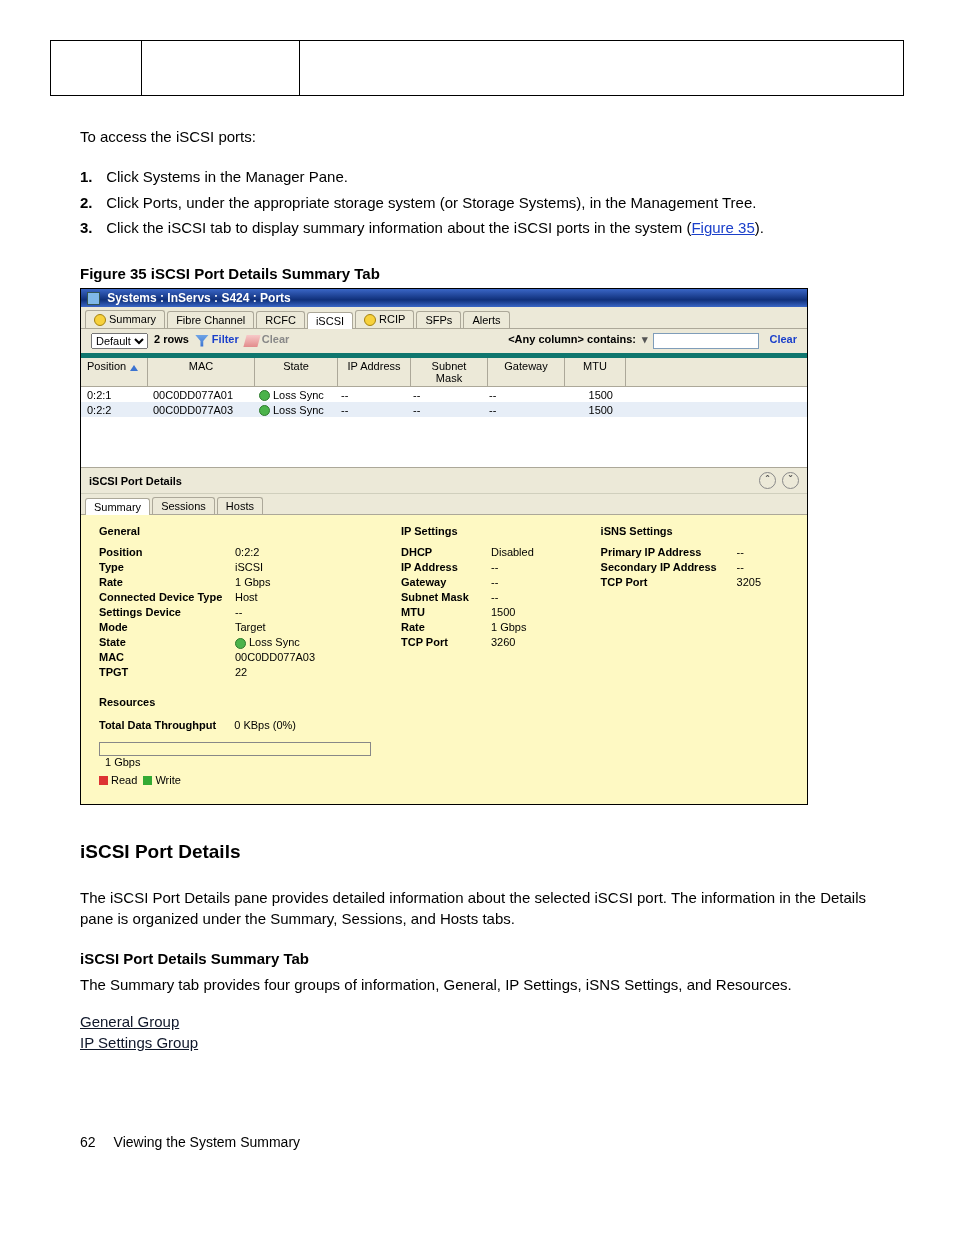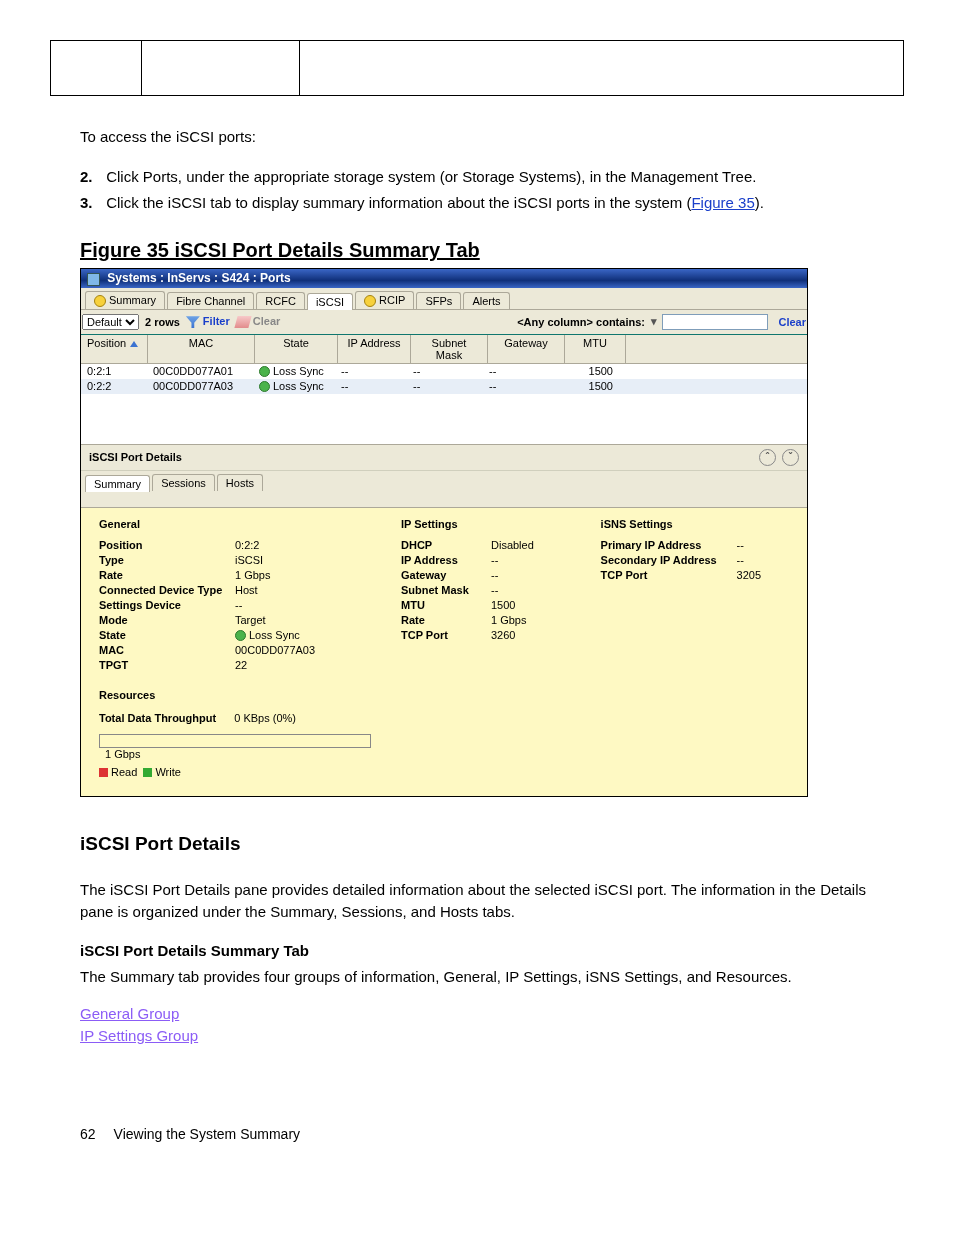--- a/index.html
+++ b/index.html
@@ -26,21 +26,21 @@
     border: 1px solid #000;
     height: 52px;
     vertical-align: top;
   }
   .toptable .c1 { width: 88px; }
   .toptable .c2 { width: 155px; }
   .toptable .c3 { }
   .bodytext { font-size: 15px; line-height: 1.45; margin: 0 30px 18px 30px; }
   .bodytext a { color: #1a3fca; text-decoration: underline; }
   h2.sectionhdr { font-size: 19px; font-weight: bold; margin: 36px 30px 6px 30px; }
-  .figurecap { font-size: 20px; font-weight: bold; margin: 26px 30px 6px 30px; text-decoration: underline; }
+  .figurecap { font-size: 15px; font-weight: bold; margin: 26px 30px 6px 30px; }
   .screenshot {
     margin: 6px 30px 18px 30px;
     border: 1px solid #000;
     width: 726px;
     font-family: Tahoma, Arial, sans-serif;
     font-size: 11px;
     color: #000;
   }
   .titlebar {
     background: linear-gradient(#3a66c6, #10307a 60%, #3a66c6);
@@ -67,24 +67,24 @@
     font-size:11px;
     border-top-left-radius:3px;
     border-top-right-radius:3px;
     vertical-align:bottom;
   }
   .tab.active { background:#fff; position:relative; top:1px; }
   .tab .dot { display:inline-block; width:10px; height:10px; border-radius:50%; vertical-align:middle; margin-right:3px; }
   .dot.yellow { background:#f7d13c; border:1px solid #a58310; }
   .toolbar {
     background:#ece9d8;
-    padding:4px 1px;
-    border-bottom:1px solid #0f766e;
-    display:flex;
-    align-items:center;
+    padding:4px 10px;
+    border-bottom:5px solid #0f766e;
+    display:flex;
+    align-items:flex-start;
   }
   .toolbar select { font-size:11px; }
   .toolbar .sp { flex:1; }
   .toolbar .lbl { margin-left:6px;font-weight:bold; }
   .toolbar .link { color:#1a3fca; cursor:pointer; }
   .toolbar .grey { color:#888; }
   .toolbar .ficon { display:inline-block; width:14px; height:12px; margin-right:3px; vertical-align:middle; }
   .ficon.filter { background: linear-gradient(#6fa4e6,#3b73d1); clip-path: polygon(0 0,100% 0,60% 55%,60% 100%,40% 100%,40% 55%); }
   .ficon.eraser { background: linear-gradient(#f7c9c9,#e28b8b); transform: skewX(-15deg); }
   .gridhdr {
@@ -112,21 +112,21 @@
     padding:4px 8px;
     font-weight:bold;
     font-size:11px;
     display:flex;
     align-items:center;
   }
   .detailshdr .sp { flex:1; }
   .circlebtn { display:inline-block; width:15px; height:15px; border:1px solid #888; border-radius:50%; text-align:center; line-height:13px; font-size:10px; color:#555; margin-left:6px; }
   .detailstabs {
     background:#ece9d8;
-    padding:3px 4px 16px 4px;
+    padding:3px 4px 0 4px;
     border-bottom:1px solid #aca899;
   }
   .detailsbody {
     background:#fef9c3;
     padding:10px 18px 18px 18px;
     display:flex;
     gap: 30px;
   }
   .detgroup { font-size:11px; }
   .detgroup .ghdr { font-weight:bold; margin-bottom:8px; }
@@ -140,21 +140,21 @@
   .bar {
     border:1px solid #888; height:12px; width:270px; display:inline-block; vertical-align:middle;
   }
   .barlbl { font-size:11px; margin-left:6px; }
   .legend { text-align:left; margin-top:6px; font-size:11px; }
   .sq { display:inline-block; width:9px; height:9px; vertical-align:middle; margin-right:3px; }
   .sq.red { background:#d33; }
   .sq.green { background:#3a3; }
   .postsection { font-size:15px; line-height:1.45; margin: 24px 30px 0 30px; }
   .postsection .subhdr { font-weight:bold; margin: 18px 0 4px 0; }
-  .postsection a { color:#8b5cf6; }
+  .postsection a { color:#0f172a; }
   .footer {
     margin-top: 80px;
     padding: 0 30px;
     display:flex;
     font-size:14px;
     justify-content:space-between;
   }
   .footer .sp { flex:1; }
 </style>
 </head>
@@ -167,20 +167,24 @@
         <tr>
       <td class="c1"></td>
       <td class="c2"></td>
       <td class="c3"></td>
     </tr>
   </tbody>
     </table>
 
   <p class="bodytext">To access the iSCSI ports:</p>
 
+  <div class="bodytext" style="margin-bottom:4px;">
+    <span style="display:inline-block;width:22px;font-weight:bold;">1.</span>
+    <span>Click Systems in the Manager Pane.</span>
+  </div>
   <div class="bodytext" style="margin-bottom:4px;">
     <span style="display:inline-block;width:22px;font-weight:bold;">2.</span>
     <span>Click Ports, under the appropriate storage system (or Storage Systems), in the Management Tree.</span>
   </div>
   <div class="bodytext" style="margin-bottom:4px;">
     <span style="display:inline-block;width:22px;font-weight:bold;">3.</span>
     <span>Click the iSCSI tab to display summary information about the iSCSI ports in the system (</span><a href="#">Figure 35</a><span>).</span>
   </div>
 
   <div class="figurecap">Figure 35 iSCSI Port Details Summary Tab</div>

